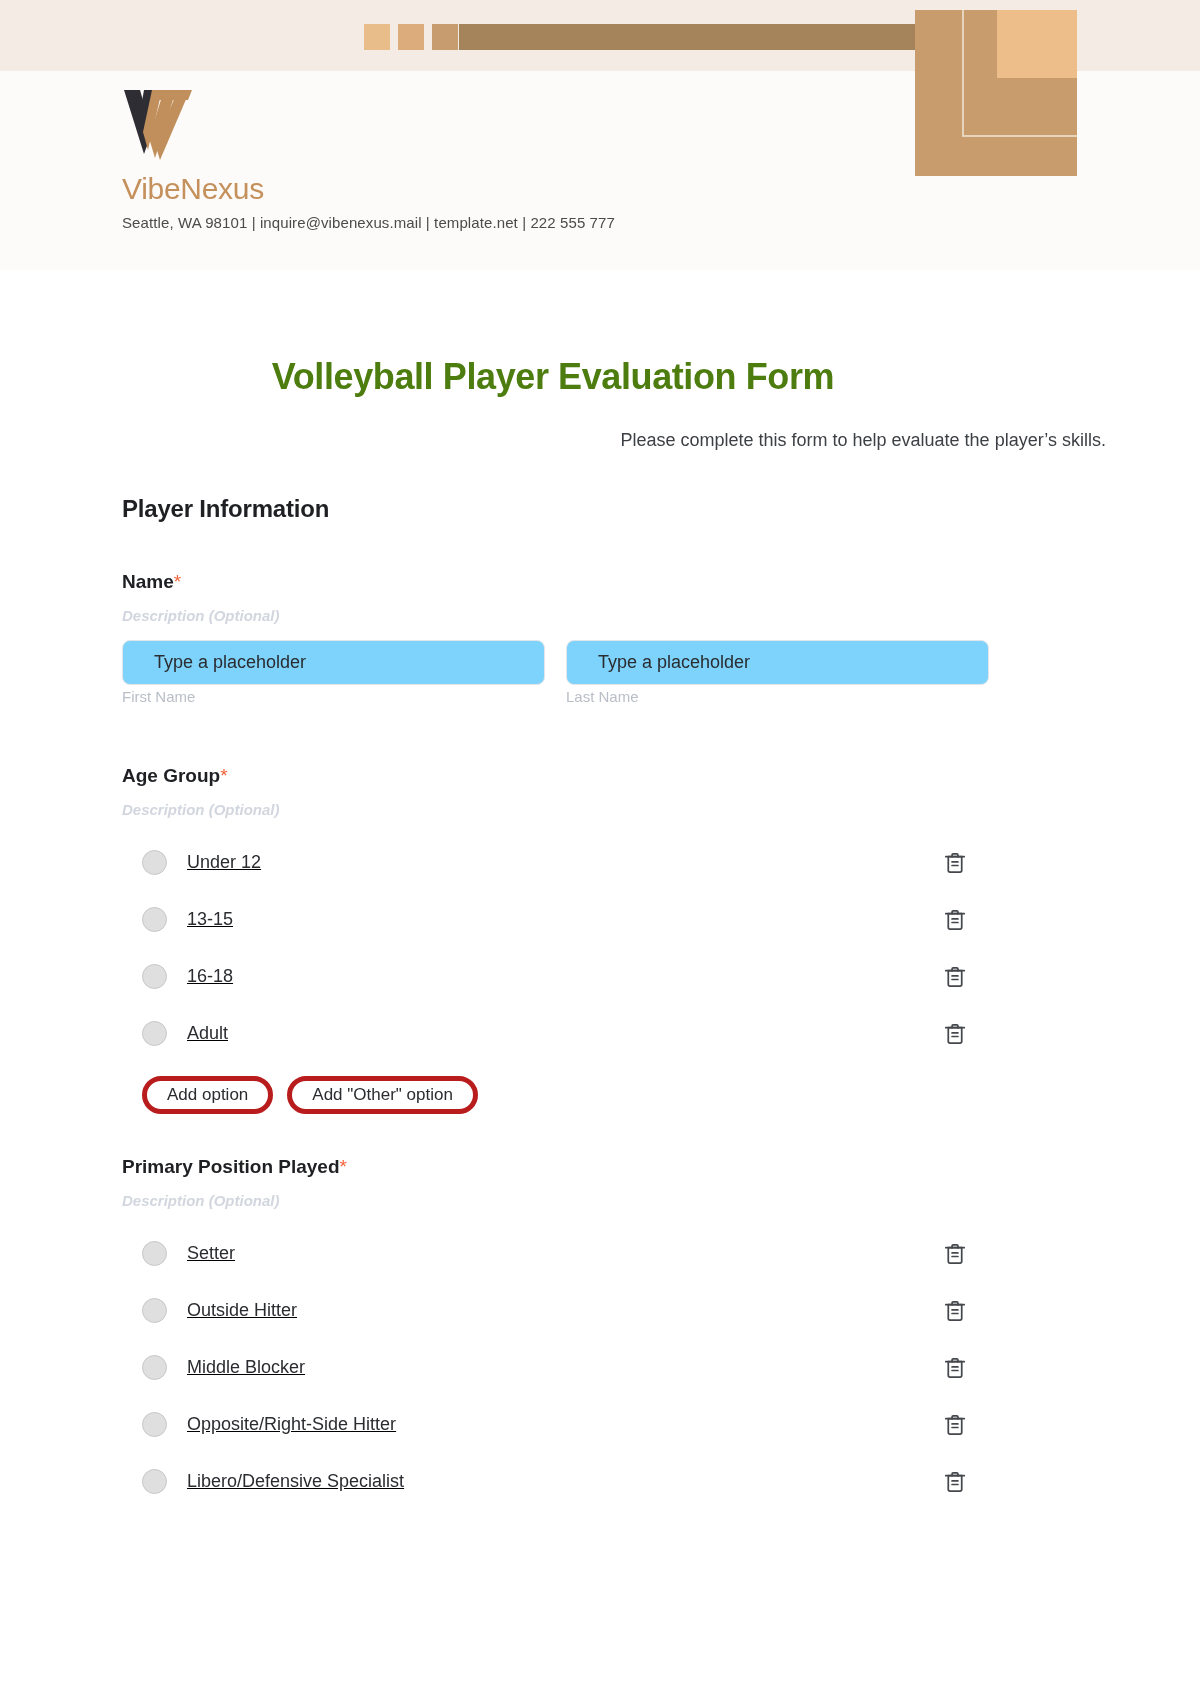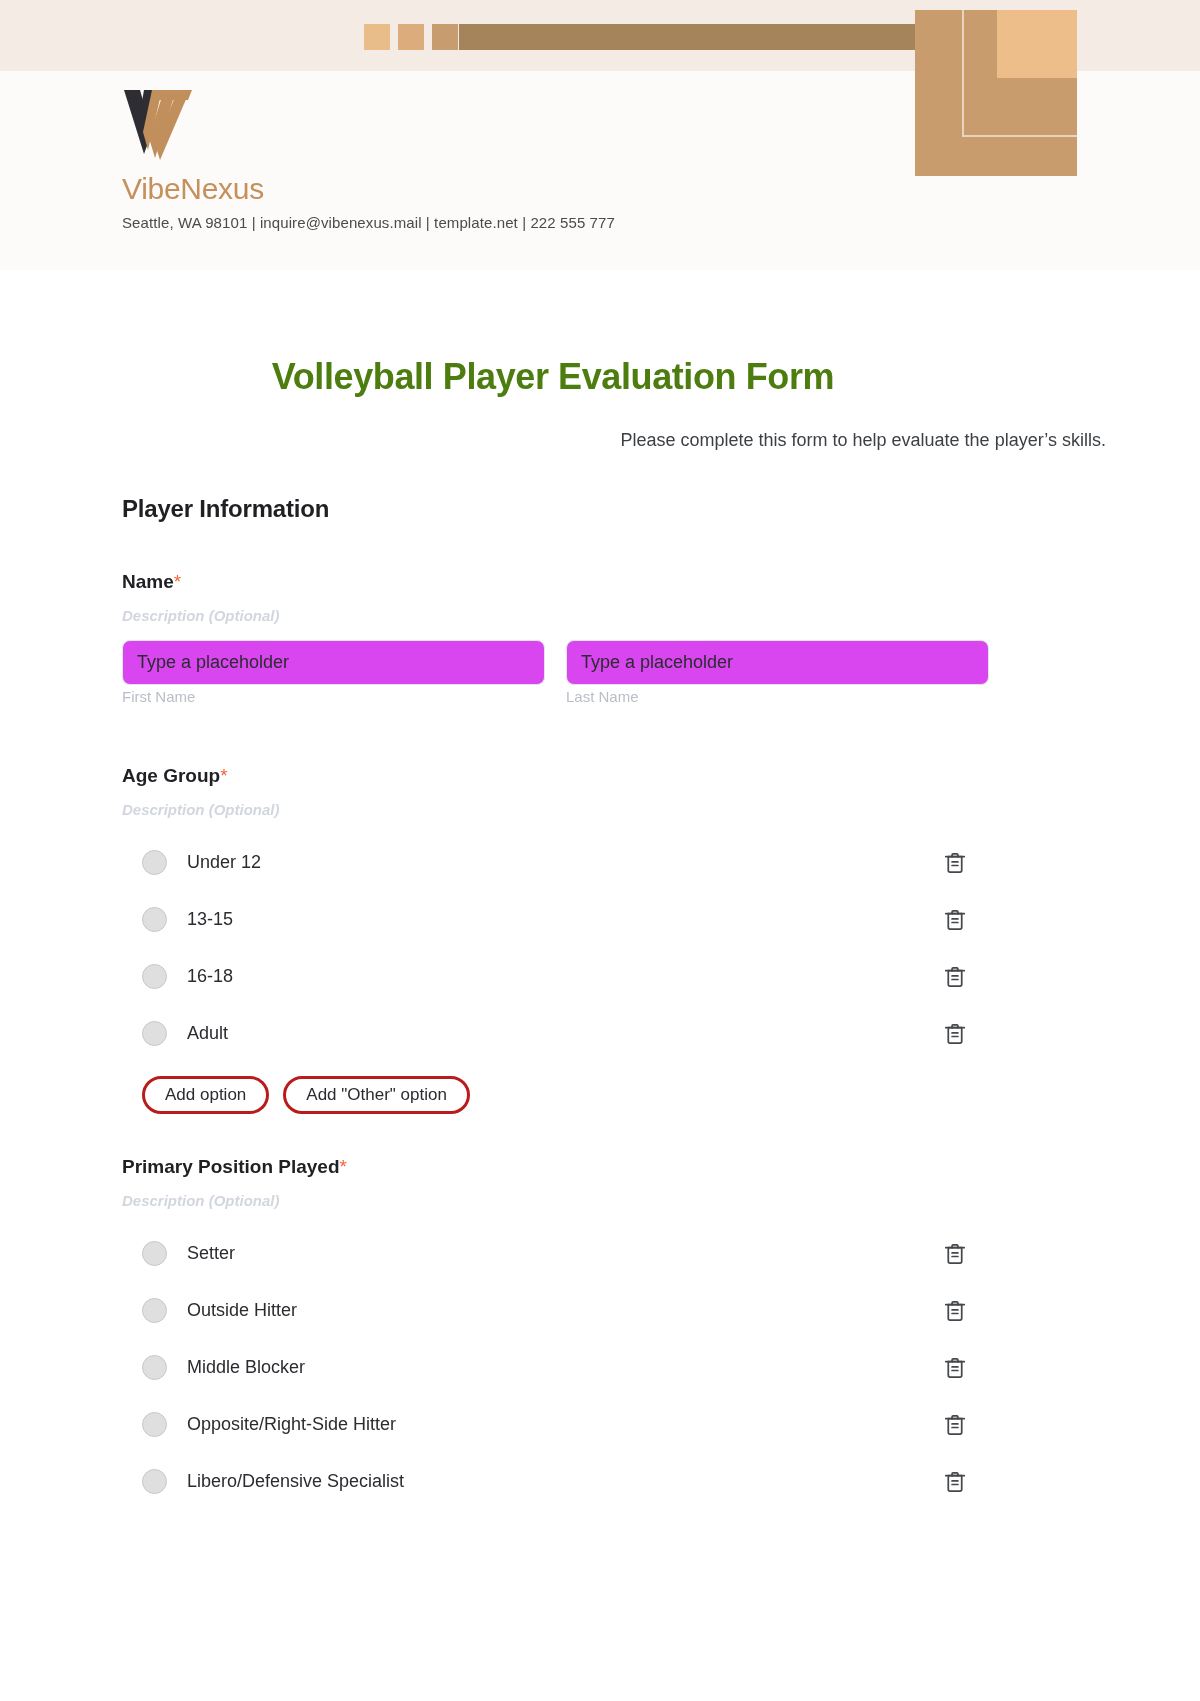--- a/index.html
+++ b/index.html
@@ -170,43 +170,44 @@
     gap: 21px;
     margin-top: 16px;
   }
   .name-col { width: 423px; }
 
   .text-input {
     width: 100%;
     height: 45px;
     border: 1px solid #E2E5EA;
     border-radius: 8px;
-    background: #d946ef;
+    background: #7dd3fc;
     font-family: "Liberation Sans", sans-serif;
     font-size: 18px;
     color: #2A2C30;
-    padding: 0 14px;
+    padding: 0 31px;
     outline: none;
   }
   .text-input::placeholder { color: #2A2C30; }
 
   .sub-label {
     font-size: 15px;
     color: #B9BEC7;
     margin-top: 3px;
   }
 
   
   .opt-list { margin-top: 16px; }
 
   .opt-row {
     display: flex;
     align-items: center;
     height: 57px;
     width: 860px;
+    text-decoration: underline;
   }
 
   .radio-dot {
     width: 25px;
     height: 25px;
     border-radius: 50%;
     background: #DFDFDF;
     border: 1px solid #C8C8C8;
     flex: none;
     margin-left: 20px;
@@ -234,21 +235,21 @@
   
   .add-row {
     display: flex;
     gap: 14px;
     margin-top: 14px;
     margin-left: 20px;
   }
 
   .pill-btn {
     height: 38px;
-    border: 3px solid #b91c1c;
+    border: 5px solid #b91c1c;
     border-radius: 19px;
     background: #fff;
     font-family: "Liberation Sans", sans-serif;
     font-size: 17px;
     color: #2A2C30;
     padding: 0 20px;
     cursor: pointer;
   }
 
   .gap-lg { height: 60px; }

